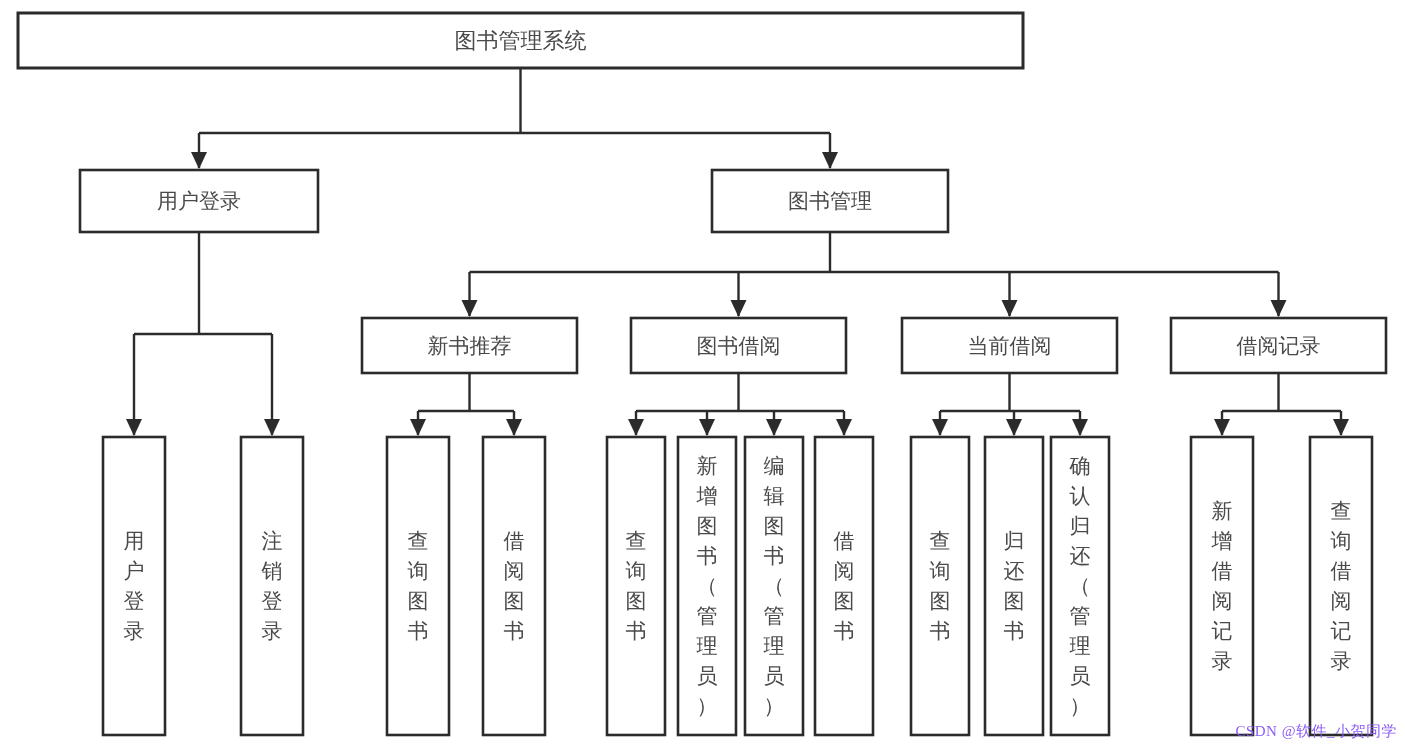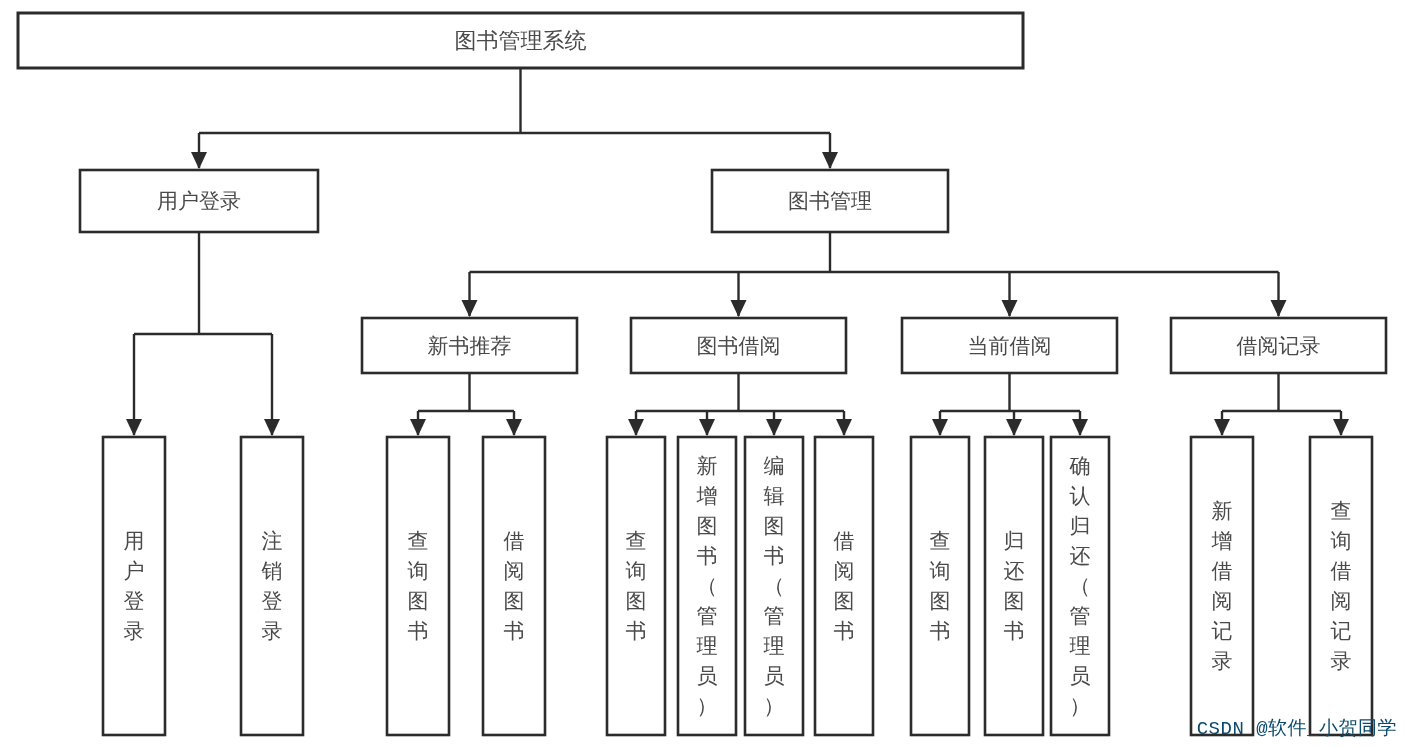--- a/index.html
+++ b/index.html
@@ -52,23 +52,23 @@
     fill: none;
   }
   .arrow-head {
     fill: #2b2b2b;
     stroke: none;
   }
   .watermark-text {
     position: absolute;
     right: 8px;
     bottom: 6px;
-    font-family: Liberation Mono, monospace;
-    font-size: 19px;
-    color: #0c4a6e;
+    font-family: Liberation Serif, serif;
+    font-size: 15px;
+    color: #8b5cf6;
     letter-spacing: 0.5px;
     white-space: nowrap;
     pointer-events: none;
   }
 </style>
 </head>
 <body>
 
 <div id="diagram-root">
   <svg id="diagram-svg" width="1405" height="747" viewBox="0 0 1405 747" xmlns="http://www.w3.org/2000/svg">

